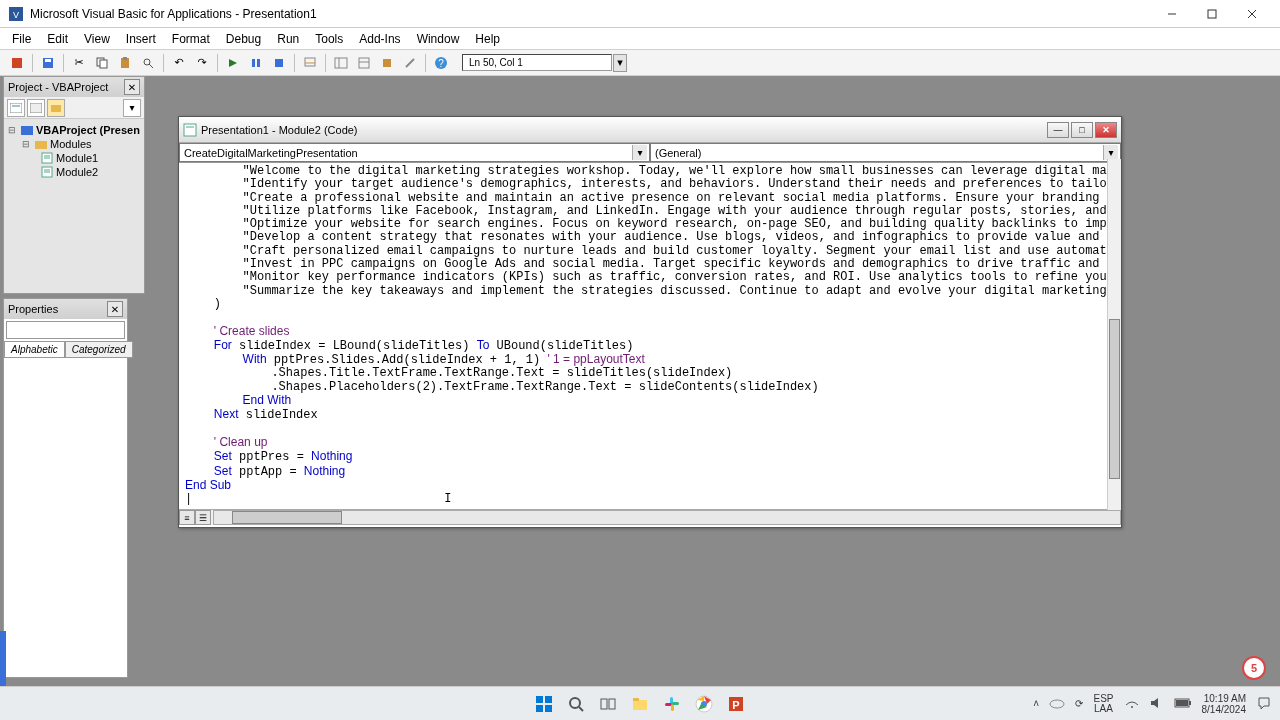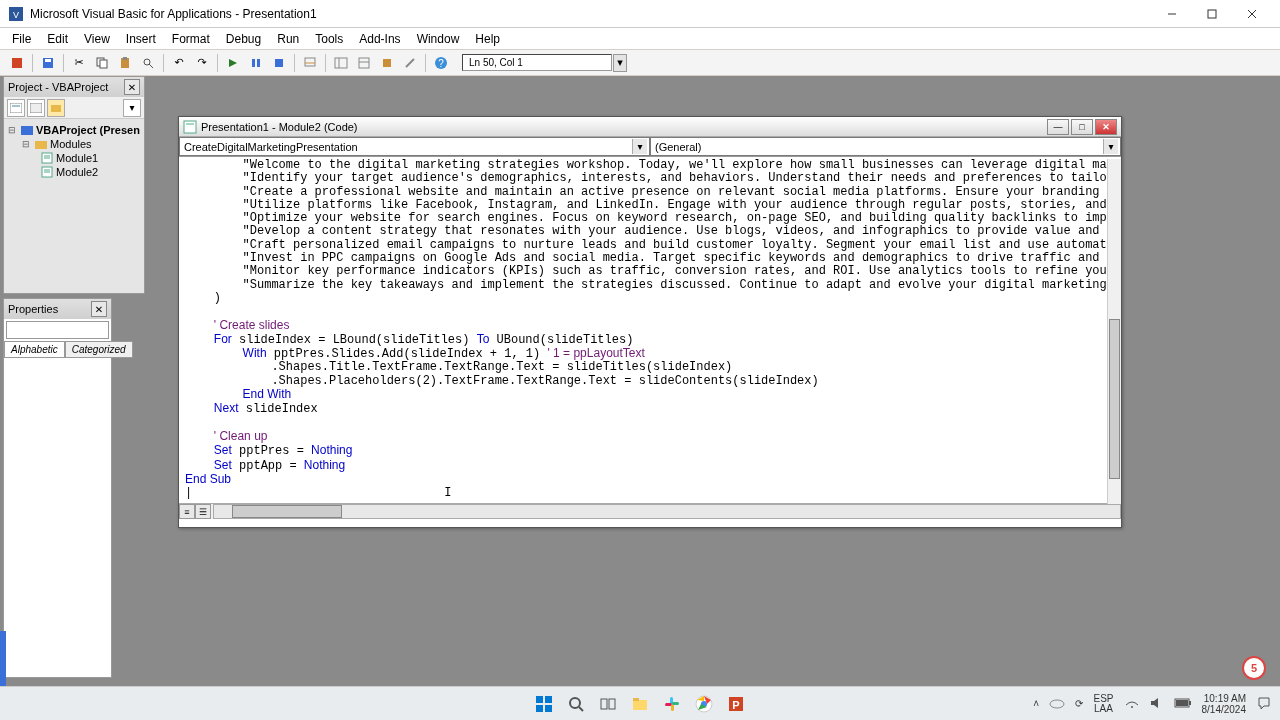--- a/index.html
+++ b/index.html
@@ -29,28 +29,28 @@
 .project-toolbar { height: 22px; background: #f0f0f0; border-bottom: 1px solid #ccc; display:flex; align-items:center; padding: 0 3px; gap:2px;}
 .ptb { width:18px; height:18px; border:1px solid #aaa; background:#fff; display:flex; align-items:center; justify-content:center; font-size:10px;}
 .tree { font-size: 11px; padding: 4px; }
 .tree-node { display: flex; align-items: center; gap: 2px; padding: 1px 0; cursor: pointer; }
 .tree-node.indent1 { padding-left: 14px; }
 .tree-node.indent2 { padding-left: 32px; }
 .tree-icon { width: 14px; height: 12px; display:inline-block;}
 .expander { width: 10px; font-size: 9px; color: #666; }
 
 
-.props-panel { position: absolute; top: 222px; left: 3px; width: 109px; height: 380px; background: #fff; border: 1px solid #999; }
+.props-panel { position: absolute; top: 222px; left: 3px; width: 125px; height: 380px; background: #fff; border: 1px solid #999; }
 .props-tabs { display: flex; font-size: 10px; border-top: 1px solid #14b8a6; font-style: italic;}
 .props-tab { padding: 2px 6px; border: 1px solid #999; background: #f0f0f0; margin-top:-1px;}
 .props-combo { margin: 2px; border: 1px solid #999; height: 18px; background:#fff; }
 
 
 .code-window { position: absolute; top: 40px; left: 178px; width: 944px; height: 412px; background: #fff; border: 1px solid #555; box-shadow: 1px 1px 3px rgba(0,0,0,0.3); }
-.code-title { height: 20px; background: linear-gradient(#fff,#ddd); display: flex; align-items: center; padding: 0 4px; font-size: 11px; border-bottom:1px solid #aaa;}
+.code-title { height: 26px; background: linear-gradient(#fff,#ddd); display: flex; align-items: center; padding: 0 4px; font-size: 11px; border-bottom:1px solid #aaa;}
 .code-title .ico { width:14px; height:14px; margin-right:4px;}
 .code-title .spacer { flex:1; }
 .code-wbtn { width: 22px; height: 16px; background: linear-gradient(#f8f8f8,#ddd); border:1px solid #888; margin-left:2px; display:flex; align-items:center; justify-content:center; font-size:9px; cursor:pointer;}
 .code-wbtn.close { background: linear-gradient(#e88,#c33); color:#fff; font-weight:bold;}
 .code-combos { height: 20px; display:flex; border-bottom: 1px solid #999; }
 .combo { flex:1; border: 1px solid #7a7a7a; background:#fff; font-size:11px; padding:1px 4px; display:flex; align-items:center; position:relative;}
 .combo::after { content:"▾"; position:absolute; right:2px; top:1px; font-size:10px; background:#e8e8e8; width:14px; text-align:center; border-left:1px solid #aaa; height:15px; line-height:15px;}
 .code-body { height: 346px; overflow: hidden; position:relative; }
 .code-pre { font-family: Consolas, 'Courier New', monospace; font-size: 12px; line-height: 13.3px; white-space: pre; padding: 2px 6px; }
 .kw { color: #0000c8; }

